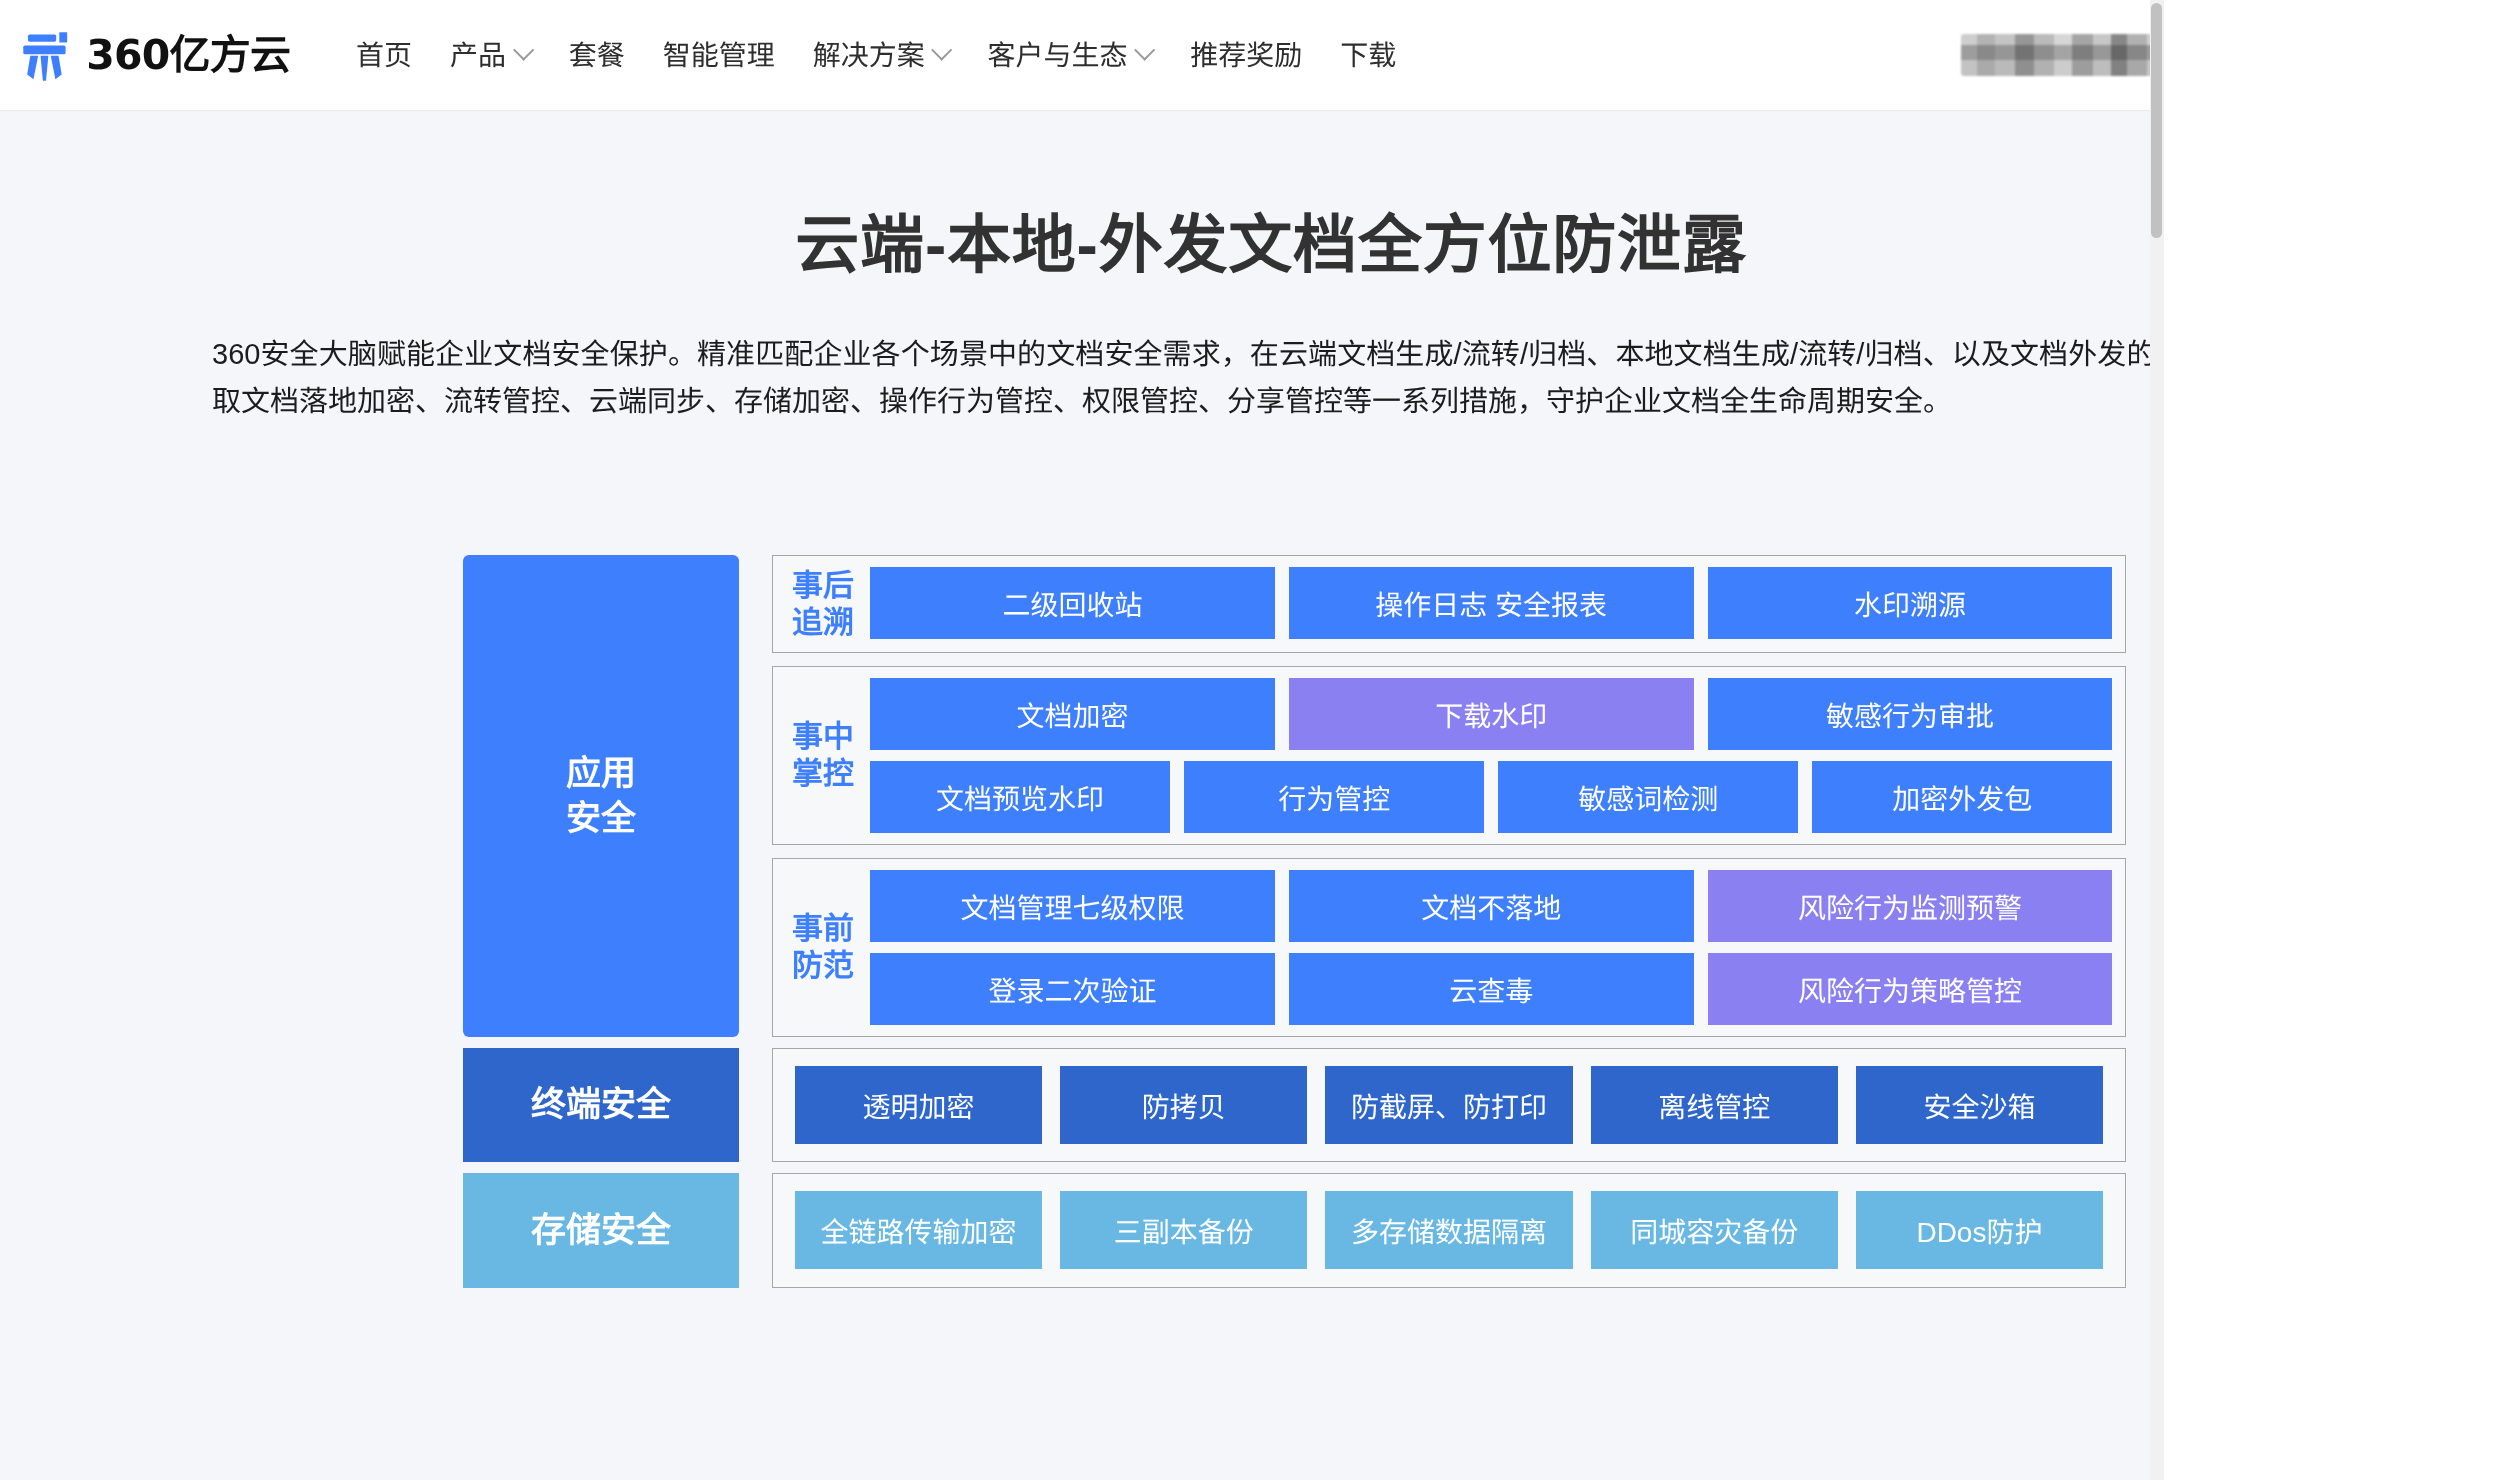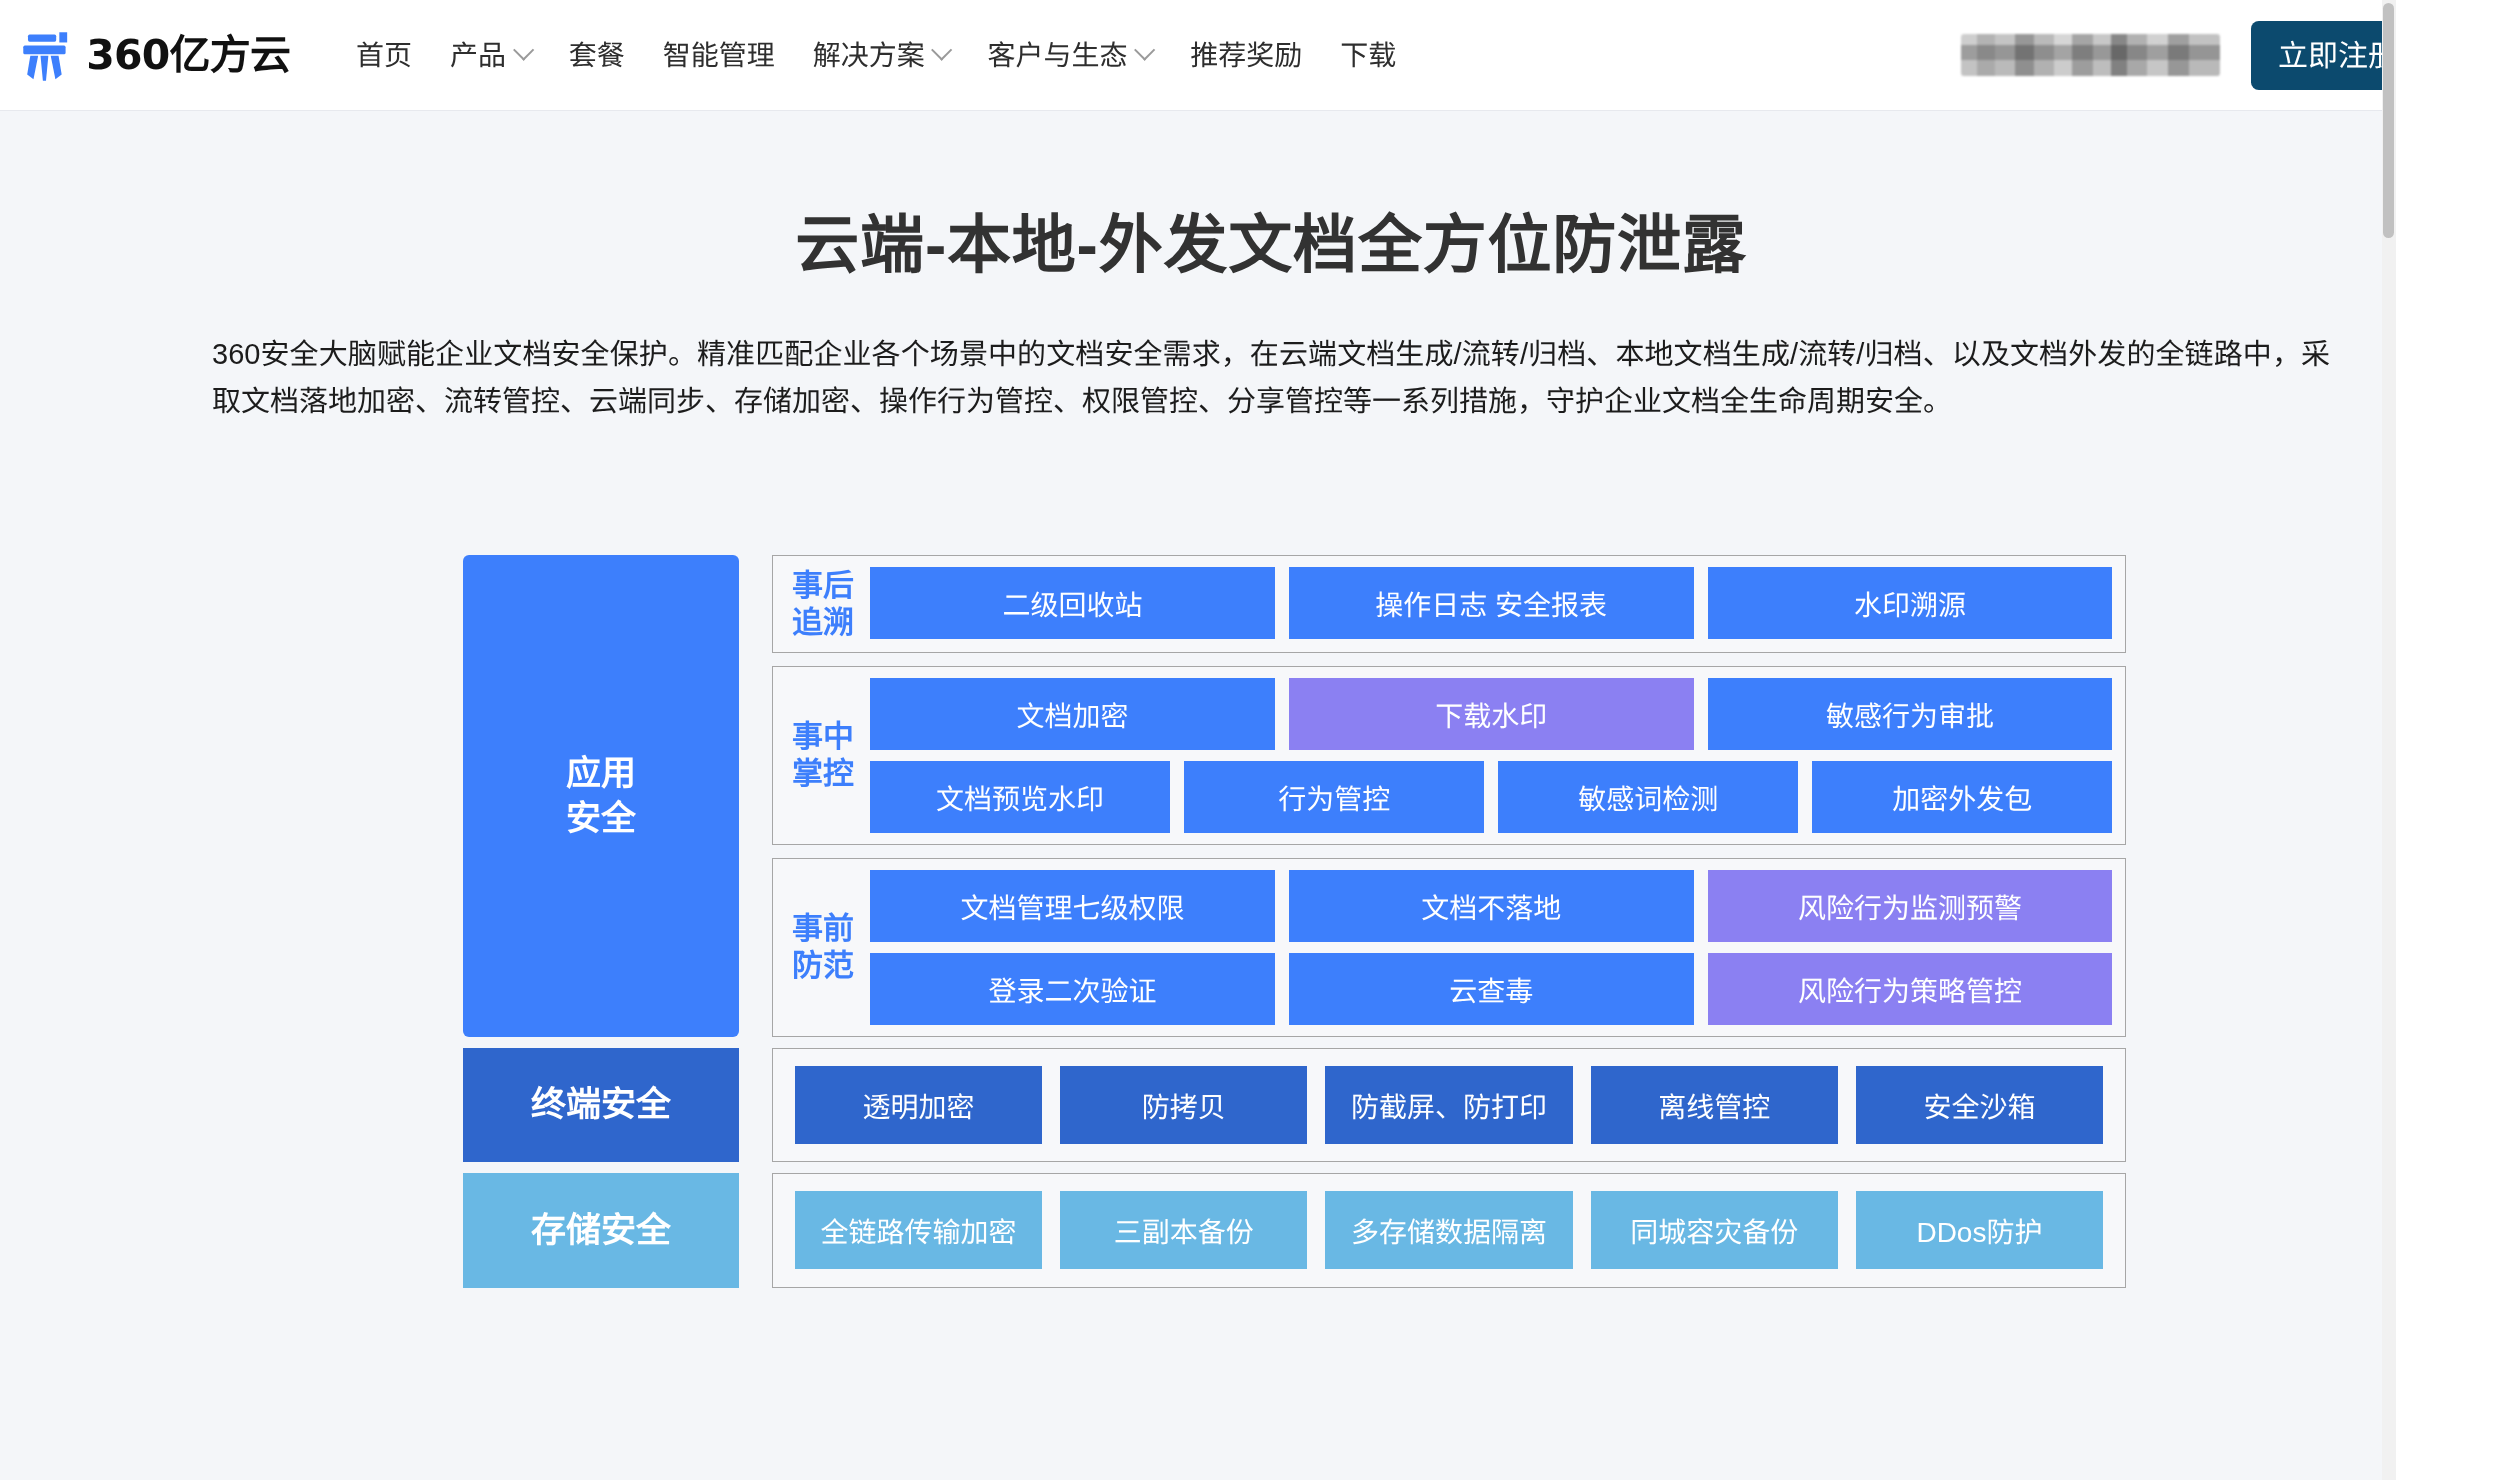--- a/index.html
+++ b/index.html
@@ -4,21 +4,21 @@
 <title>360亿方云 - 云端-本地-外发文档全方位防泄露</title>
 <style>
   html, body {
     margin: 0;
     padding: 0;
     background: #ffffff;
     font-family: "Liberation Sans", "DejaVu Sans", sans-serif;
   }
   #page {
     position: relative;
-    width: 2396px;
+    width: 2164px;
     height: 1481px;
     background: #f4f6f9;
     overflow: hidden;
   }
 
   
   #header {
     position: absolute;
     left: 0; top: 0;
     width: 2512px;

